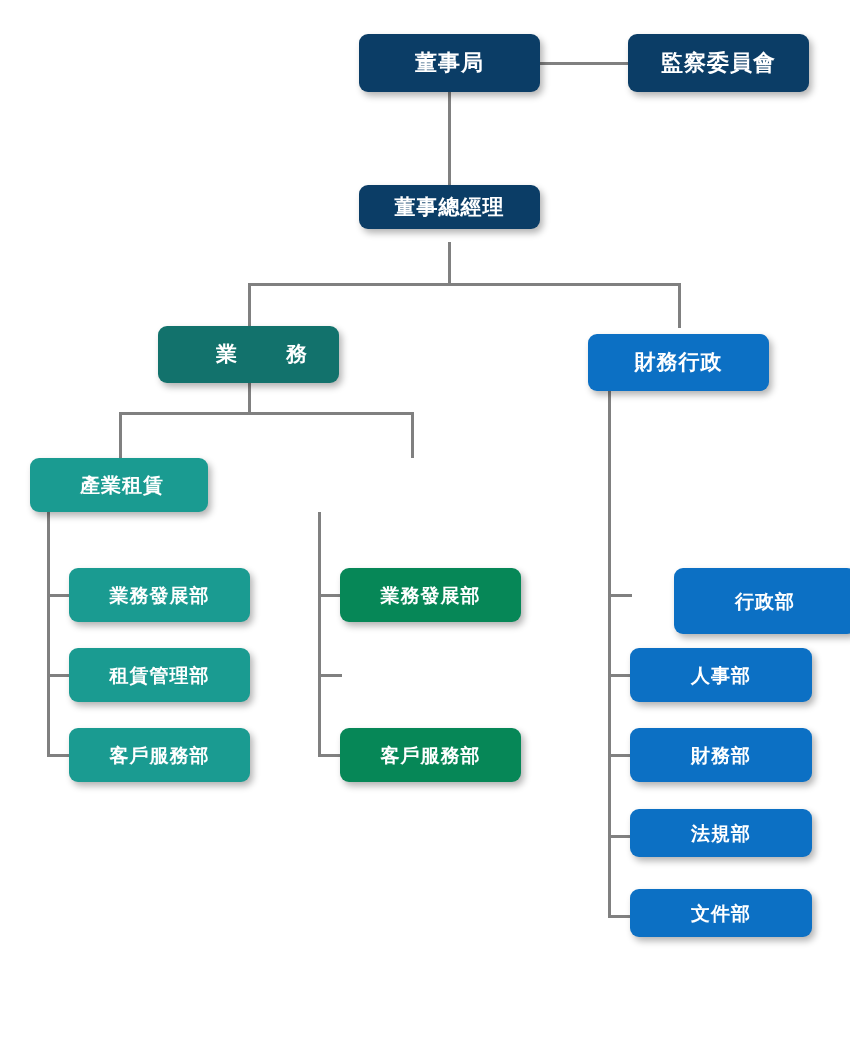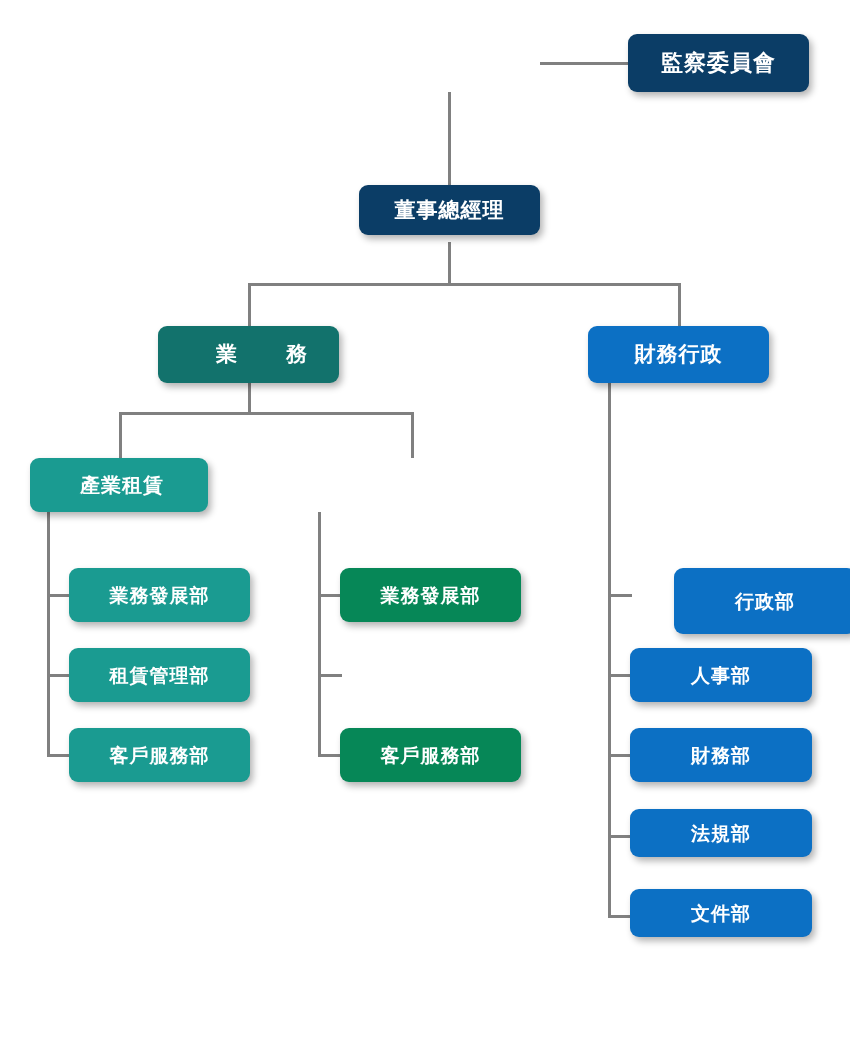--- a/index.html
+++ b/index.html
@@ -63,28 +63,29 @@
   <div class="conn hline" style="left:318px;top:674px;width:24px;"></div>
   <div class="conn hline" style="left:318px;top:754px;width:24px;"></div>
 
   <div class="conn vline" style="left:608px;top:382px;height:534px;"></div>
   <div class="conn hline" style="left:608px;top:594px;width:24px;"></div>
   <div class="conn hline" style="left:608px;top:674px;width:24px;"></div>
   <div class="conn hline" style="left:608px;top:754px;width:24px;"></div>
   <div class="conn hline" style="left:608px;top:835px;width:24px;"></div>
   <div class="conn hline" style="left:608px;top:915px;width:24px;"></div>
 
+  <div class="node navy lvl1" style="left:359px;top:34px;width:181px;height:58px;">董事局</div>
 
   <div class="node navy lvl1" style="left:628px;top:34px;width:181px;height:58px;">監察委員會</div>
 
-  <div class="node navy lvl2" style="left:359px;top:185px;width:181px;height:50px;">董事總經理</div>
+  <div class="node navy lvl2" style="left:359px;top:185px;width:181px;height:44px;">董事總經理</div>
 
   <div class="node dteal lvl2 spaced" style="left:158px;top:326px;width:181px;height:57px;">業　務</div>
 
-  <div class="node blue lvl2" style="left:588px;top:326px;width:181px;height:57px;">財務行政</div>
+  <div class="node blue lvl2" style="left:588px;top:334px;width:181px;height:57px;">財務行政</div>
 
   <div class="node lteal lvl3" style="left:30px;top:458px;width:178px;height:54px;">產業租賃</div>
 
 
   <div class="node lteal lvl4" style="left:69px;top:568px;width:181px;height:54px;">業務發展部</div>
   <div class="node lteal lvl4" style="left:69px;top:648px;width:181px;height:54px;">租賃管理部</div>
   <div class="node lteal lvl4" style="left:69px;top:728px;width:181px;height:54px;">客戶服務部</div>
 
   <div class="node green lvl4" style="left:340px;top:568px;width:181px;height:54px;">業務發展部</div>
   <div class="node green lvl4" style="left:340px;top:728px;width:181px;height:54px;">客戶服務部</div>

